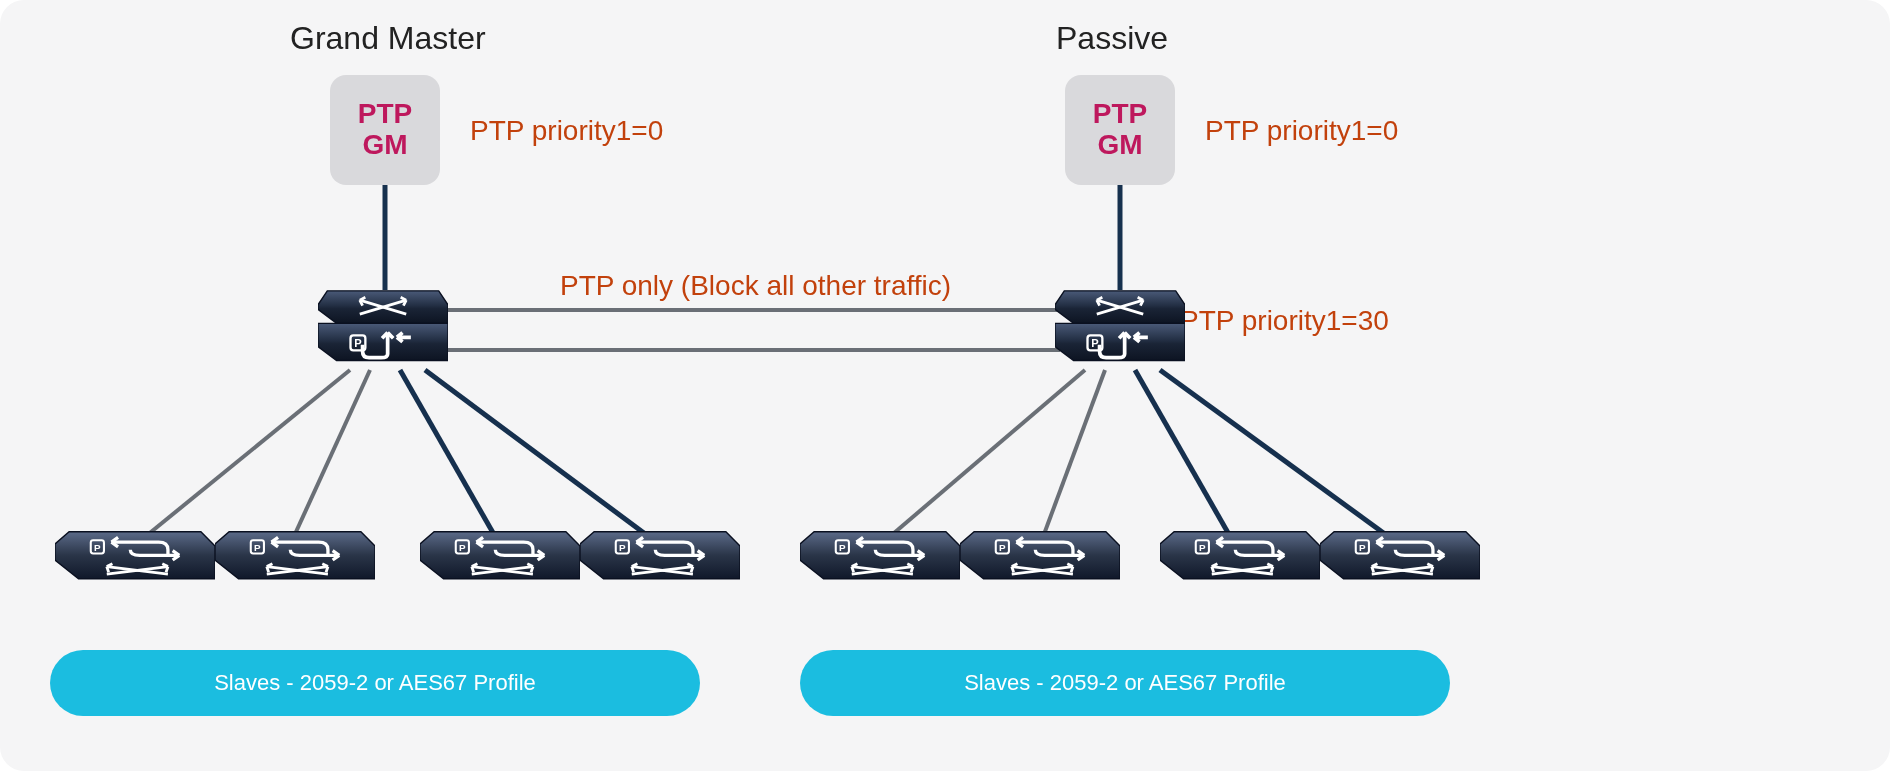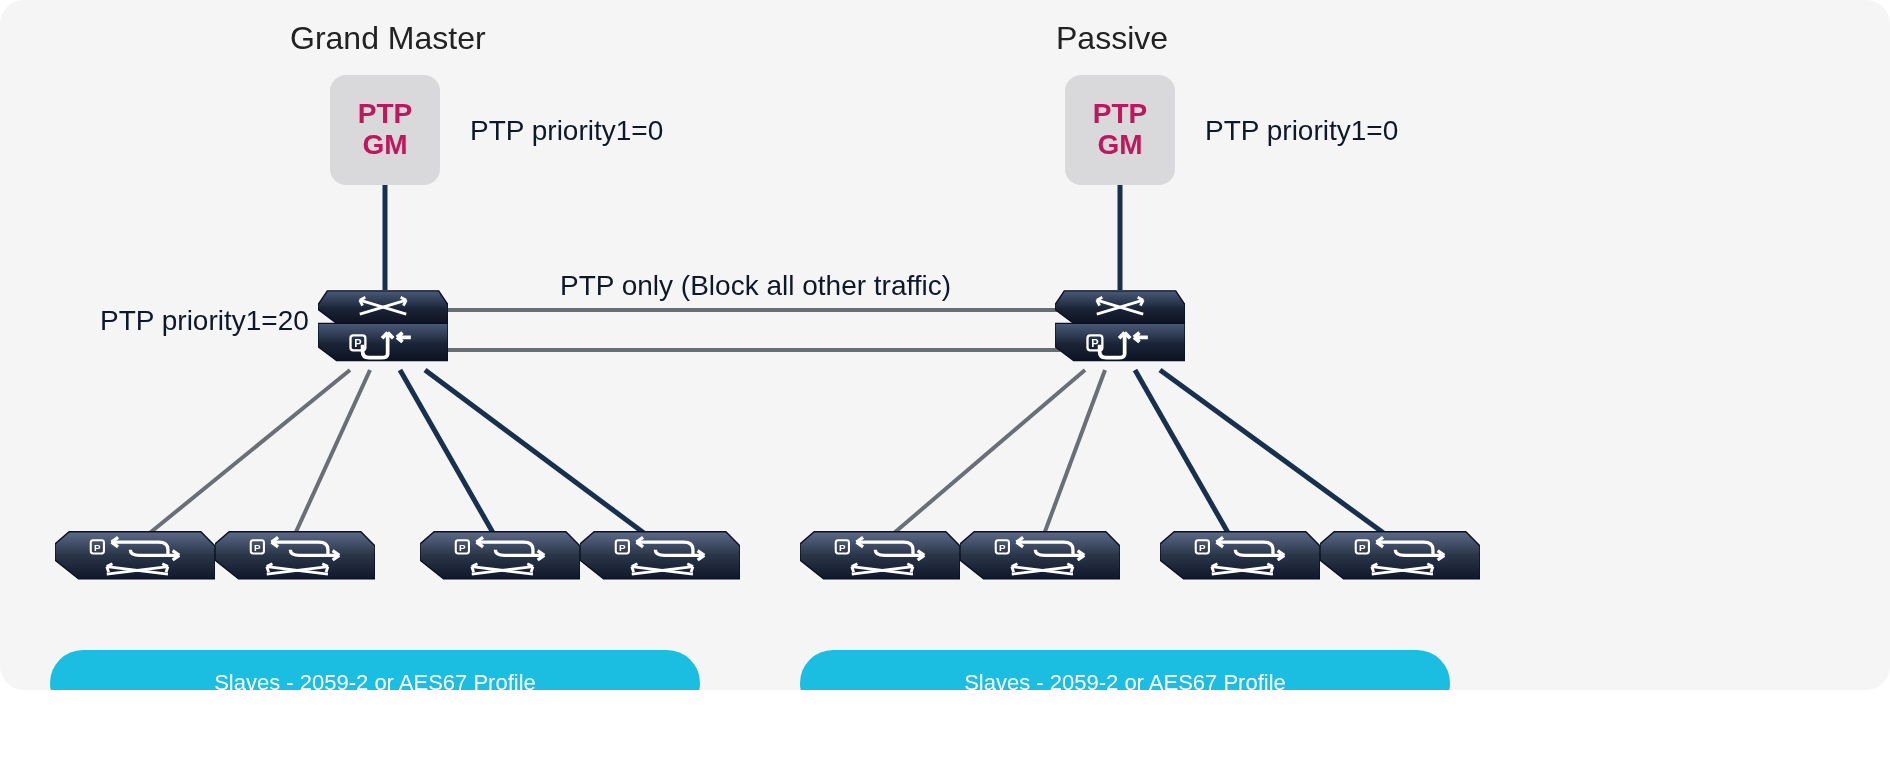--- a/index.html
+++ b/index.html
@@ -4,28 +4,28 @@
 <style>
   html, body {
     margin: 0;
     padding: 0;
     font-family: Arial, Helvetica, sans-serif;
     background: #ffffff;
   }
   .canvas {
     position: relative;
     width: 1890px;
-    height: 690px;
+    height: 771px;
     background: #f5f5f6;
     border-radius: 24px;
     overflow: hidden;
   }
   .label {
     position: absolute;
-    color: #0f172a;
+    color: #c2410c;
     font-size: 28px;
     white-space: nowrap;
   }
   .title {
     font-size: 32px;
     color: #222;
   }
   .ptp-box {
     position: absolute;
     width: 110px;
@@ -77,21 +77,21 @@
     <span>GM</span>
   </div>
   <div class="ptp-box" style="left:1065px; top:75px;">
     <span>PTP</span>
     <span>GM</span>
   </div>
 
   <div class="label" style="left:470px; top:115px;">PTP priority1=0</div>
   <div class="label" style="left:1205px; top:115px;">PTP priority1=0</div>
 
-  <div class="label" style="left:100px; top:305px;">PTP priority1=20</div>
+  <div class="label" style="left:1180px; top:305px;">PTP priority1=30</div>
 
   <div class="label link-label" style="left:560px; top:270px;">PTP only (Block all other traffic)</div>
 
   <div class="slaves-pill" style="left:50px; top:650px; width:650px;">
     <span>Slaves - 2059-2 or AES67 Profile</span>
   </div>
   <div class="slaves-pill" style="left:800px; top:650px; width:650px;">
     <span>Slaves - 2059-2 or AES67 Profile</span>
   </div>
 

